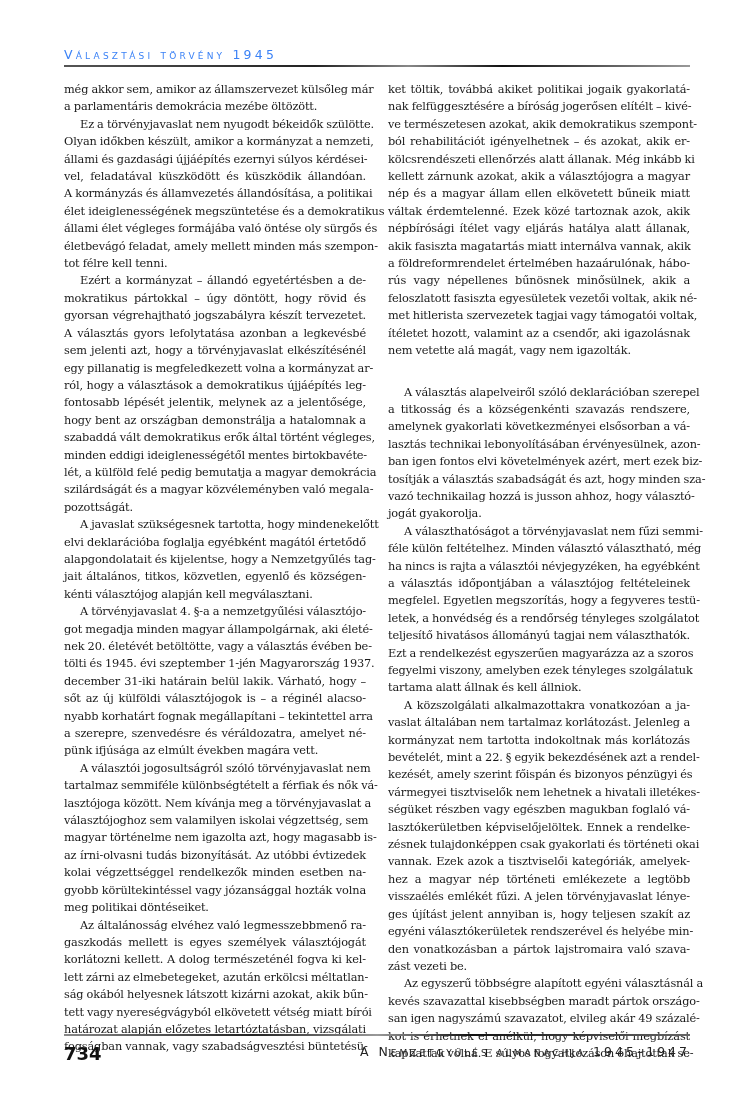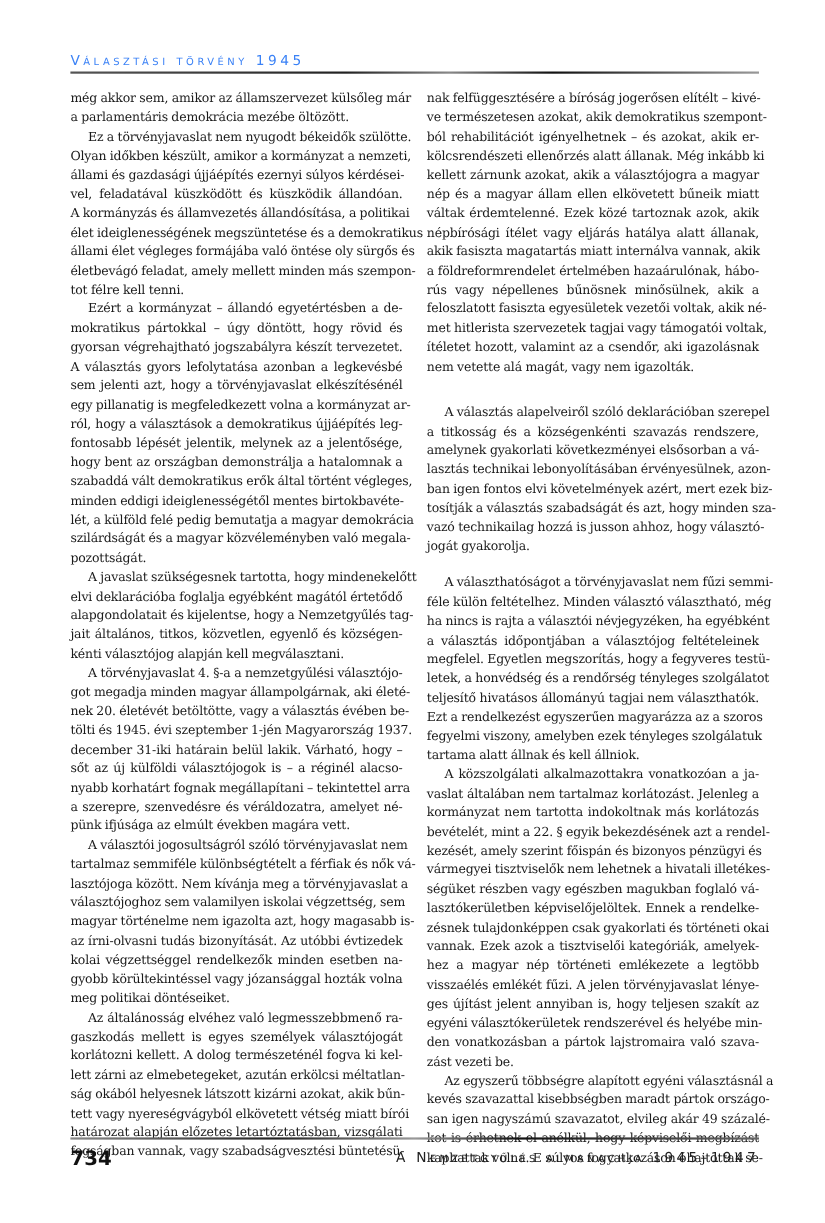--- a/index.html
+++ b/index.html
@@ -118,20 +118,21 @@
         <span class="line">korlátozni kellett. A dolog természeténél fogva ki kel-</span>
         <span class="line">lett zárni az elmebetegeket, azután erkölcsi méltatlan-</span>
         <span class="line">ság okából helyesnek látszott kizárni azokat, akik bűn-</span>
         <span class="line">tett vagy nyereségvágyból elkövetett vétség miatt bírói</span>
         <span class="line">határozat alapján előzetes letartóztatásban, vizsgálati</span>
         <span class="line">fogságban vannak, vagy szabadságvesztési büntetésü-</span>
       </p>
     </div>
   <div class="col" id="right-col">
       <p>
+        <span class="line">ket töltik, továbbá akiket politikai jogaik gyakorlatá-</span>
         <span class="line">nak felfüggesztésére a bíróság jogerősen elítélt – kivé-</span>
         <span class="line">ve természetesen azokat, akik demokratikus szempont-</span>
         <span class="line">ból rehabilitációt igényelhetnek – és azokat, akik er-</span>
         <span class="line">kölcsrendészeti ellenőrzés alatt állanak. Még inkább ki</span>
         <span class="line">kellett zárnunk azokat, akik a választójogra a magyar</span>
         <span class="line">nép és a magyar állam ellen elkövetett bűneik miatt</span>
         <span class="line">váltak érdemtelenné. Ezek közé tartoznak azok, akik</span>
         <span class="line">népbírósági ítélet vagy eljárás hatálya alatt állanak,</span>
         <span class="line">akik fasiszta magatartás miatt internálva vannak, akik</span>
         <span class="line">a földreformrendelet értelmében hazaárulónak, hábo-</span>
@@ -145,21 +146,21 @@
         <span class="line" style="text-indent: 16px; margin-top: 24px;">A választás alapelveiről szóló deklarációban szerepel</span>
         <span class="line">a titkosság és a községenkénti szavazás rendszere,</span>
         <span class="line">amelynek gyakorlati következményei elsősorban a vá-</span>
         <span class="line">lasztás technikai lebonyolításában érvényesülnek, azon-</span>
         <span class="line">ban igen fontos elvi követelmények azért, mert ezek biz-</span>
         <span class="line">tosítják a választás szabadságát és azt, hogy minden sza-</span>
         <span class="line">vazó technikailag hozzá is jusson ahhoz, hogy választó-</span>
         <span class="line last">jogát gyakorolja.</span>
       </p>
       <p>
-        <span class="line" style="text-indent: 16px; margin-top: 16px;">A választhatóságot a törvényjavaslat nem fűzi semmi-</span>
+        <span class="line" style="text-indent: 16px;">A választhatóságot a törvényjavaslat nem fűzi semmi-</span>
         <span class="line">féle külön feltételhez. Minden választó választható, még</span>
         <span class="line">ha nincs is rajta a választói névjegyzéken, ha egyébként</span>
         <span class="line">a választás időpontjában a választójog feltételeinek</span>
         <span class="line">megfelel. Egyetlen megszorítás, hogy a fegyveres testü-</span>
         <span class="line">letek, a honvédség és a rendőrség tényleges szolgálatot</span>
         <span class="line">teljesítő hivatásos állományú tagjai nem választhatók.</span>
         <span class="line">Ezt a rendelkezést egyszerűen magyarázza az a szoros</span>
         <span class="line">fegyelmi viszony, amelyben ezek tényleges szolgálatuk</span>
         <span class="line last">tartama alatt állnak és kell állniok.</span>
       </p>

